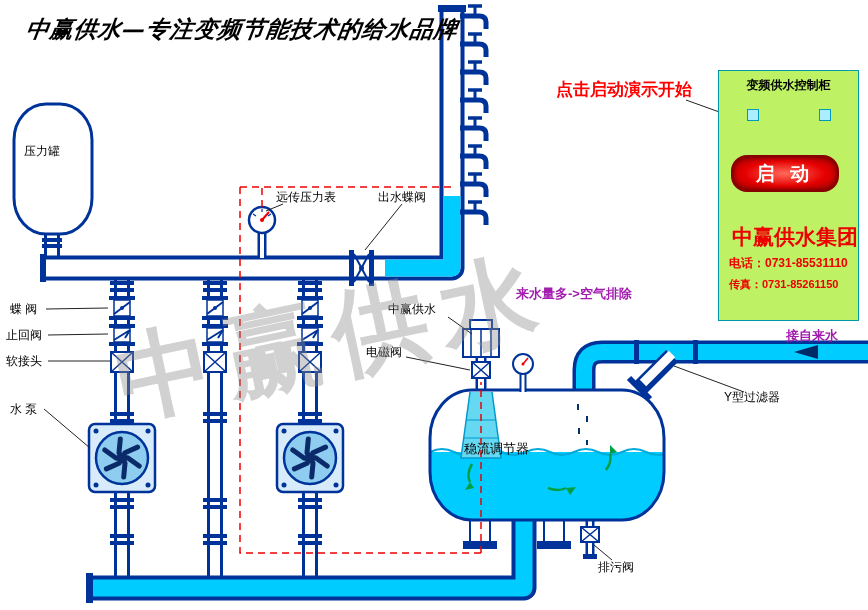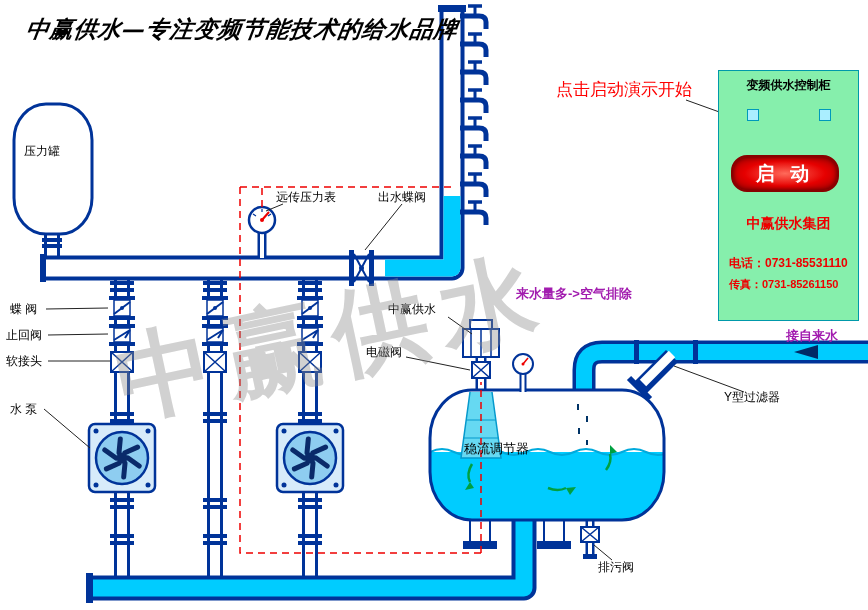--- a/index.html
+++ b/index.html
@@ -8,34 +8,34 @@
          font-family:"Liberation Sans",sans-serif}
   #diagram{position:absolute;left:0;top:0;z-index:1}
   .lbl{position:absolute;font-size:12px;color:#000;white-space:nowrap;z-index:2;line-height:15px}
   .lbl.red{color:#a21caf;font-weight:bold;font-size:13px}
   .lbl.bold{font-weight:normal;font-size:13px}
   #slogan{position:absolute;left:26px;top:14px;z-index:2;white-space:nowrap;
           font-family:"DejaVu Serif",serif;font-style:italic;font-weight:bold;
           font-size:23px;color:#000;transform:skewX(-8deg);letter-spacing:1px}
   #hotline{position:absolute;left:82px;top:58px;z-index:2;white-space:nowrap;
            font-family:"DejaVu Serif",serif;font-weight:bold;font-size:21px;color:#ee0000;letter-spacing:1px}
-  #demo-hint{position:absolute;left:556px;top:78px;z-index:2;font-size:17px;font-weight:normal;color:#ff0000;white-space:nowrap}
+  #demo-hint{position:absolute;left:556px;top:78px;z-index:2;font-size:17px;font-weight:bold;color:#ff0000;white-space:nowrap}
   #watermark{position:absolute;left:118px;top:320px;z-index:3;pointer-events:none;white-space:nowrap;
              font-family:"DejaVu Serif",serif;font-weight:bold;font-size:96px;letter-spacing:14px;
              color:rgba(140,140,140,.40);transform:rotate(-12deg);transform-origin:left center}
   #cabinet{position:absolute;left:718px;top:70px;width:141px;height:251px;z-index:2;
-           background:#86efac;border:1px solid #0099aa}
+           background:#bef264;border:1px solid #0099aa}
   #cabinet .title{margin-top:6px;text-align:center;font-size:12px;font-weight:bold;color:#000}
   .lamp{position:absolute;top:38px;width:12px;height:12px;background:#aaeeff;border:1px solid #0099bb}
   #lamp1{left:28px}#lamp2{left:100px}
   #start-btn{position:absolute;left:12px;top:84px;width:108px;height:37px;border:2px solid #880000;border-radius:16px;
              background:radial-gradient(ellipse at center,#ff6a5a 0%,#e60000 55%,#990000 100%);
              color:#fff;font-size:19px;font-weight:bold;letter-spacing:5px;cursor:pointer;
              font-family:"Liberation Sans",sans-serif;box-shadow:inset 0 0 5px #550000}
-  #cab-company{position:absolute;top:144px;width:100%;text-align:center;color:#ee0000;font-weight:bold;font-size:14px}
+  #cab-company{position:absolute;top:152px;width:100%;text-align:right;color:#ee0000;font-weight:bold;font-size:21px}
   #cab-phone{position:absolute;top:184px;left:10px;color:#ee0000;font-weight:bold;font-size:12px}
   #cab-fax{position:absolute;top:206px;left:10px;color:#ee0000;font-weight:bold;font-size:11px}
   #cab-web{position:absolute;top:228px;left:10px;color:#0000cc;font-size:11px}
 </style>
 </head>
 <body>
 
 <div id="stage">
 
   <svg id="diagram" width="868" height="610" viewBox="0 0 868 610">

